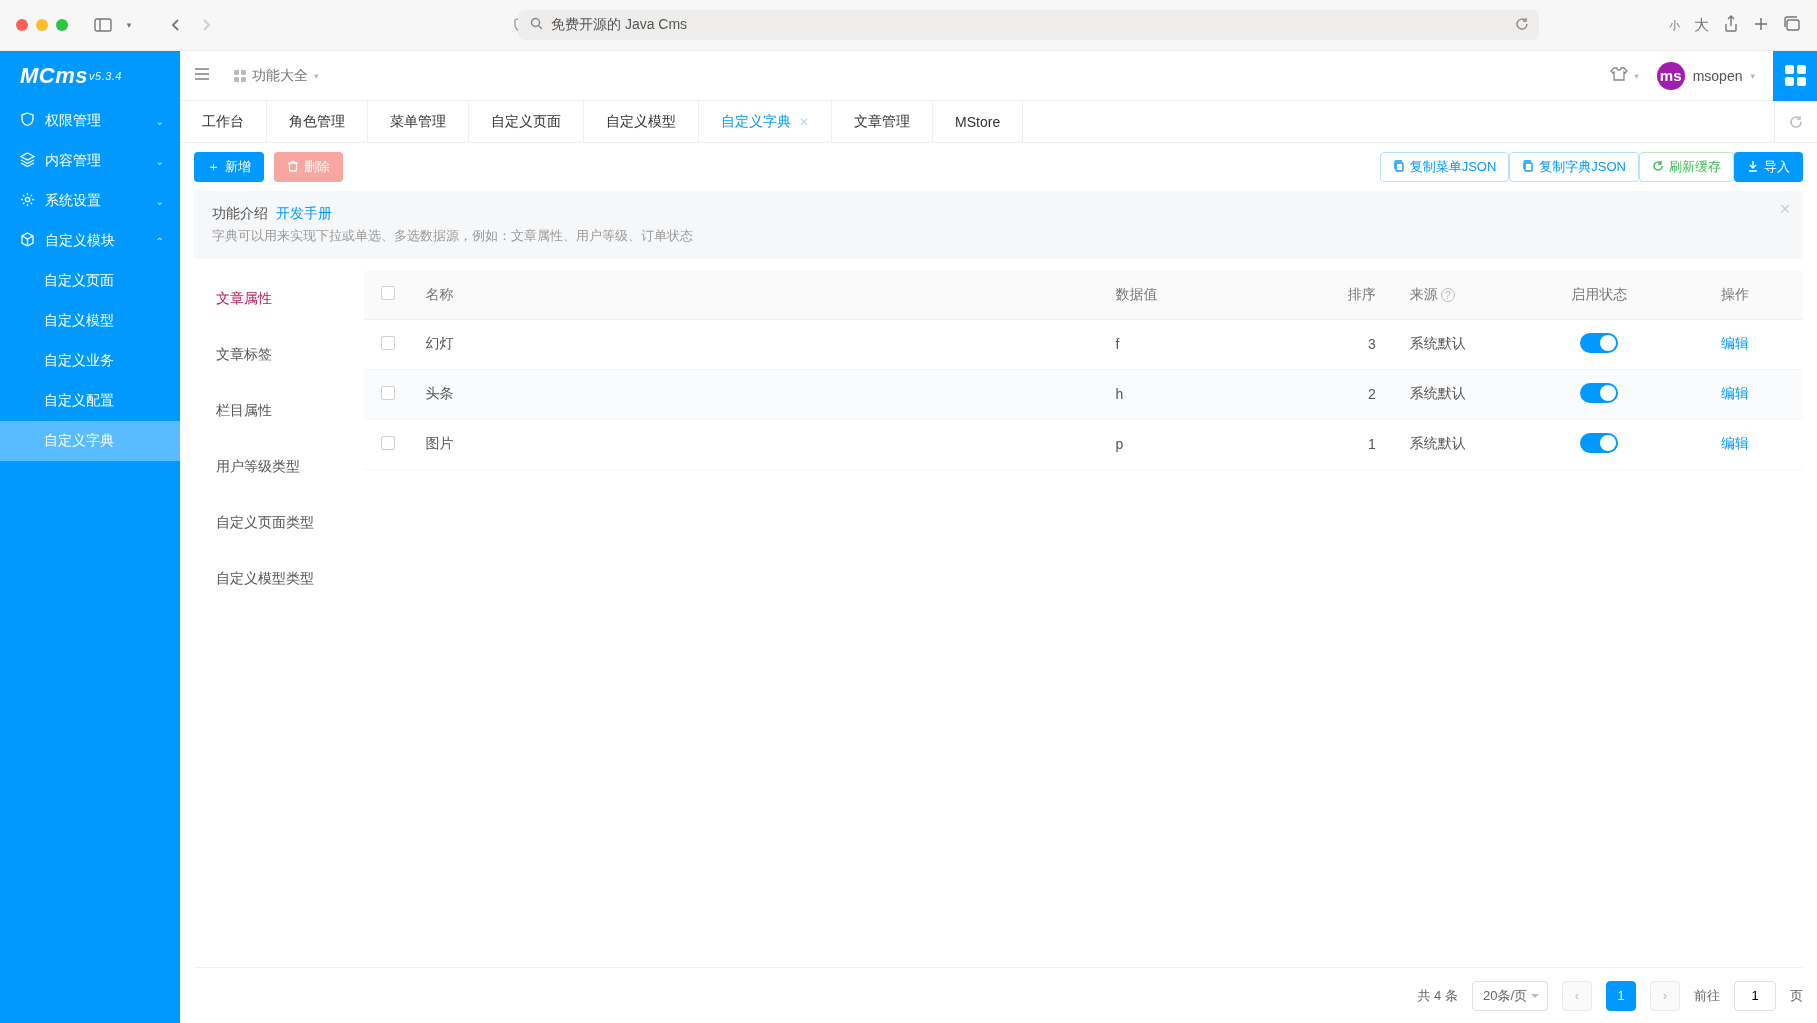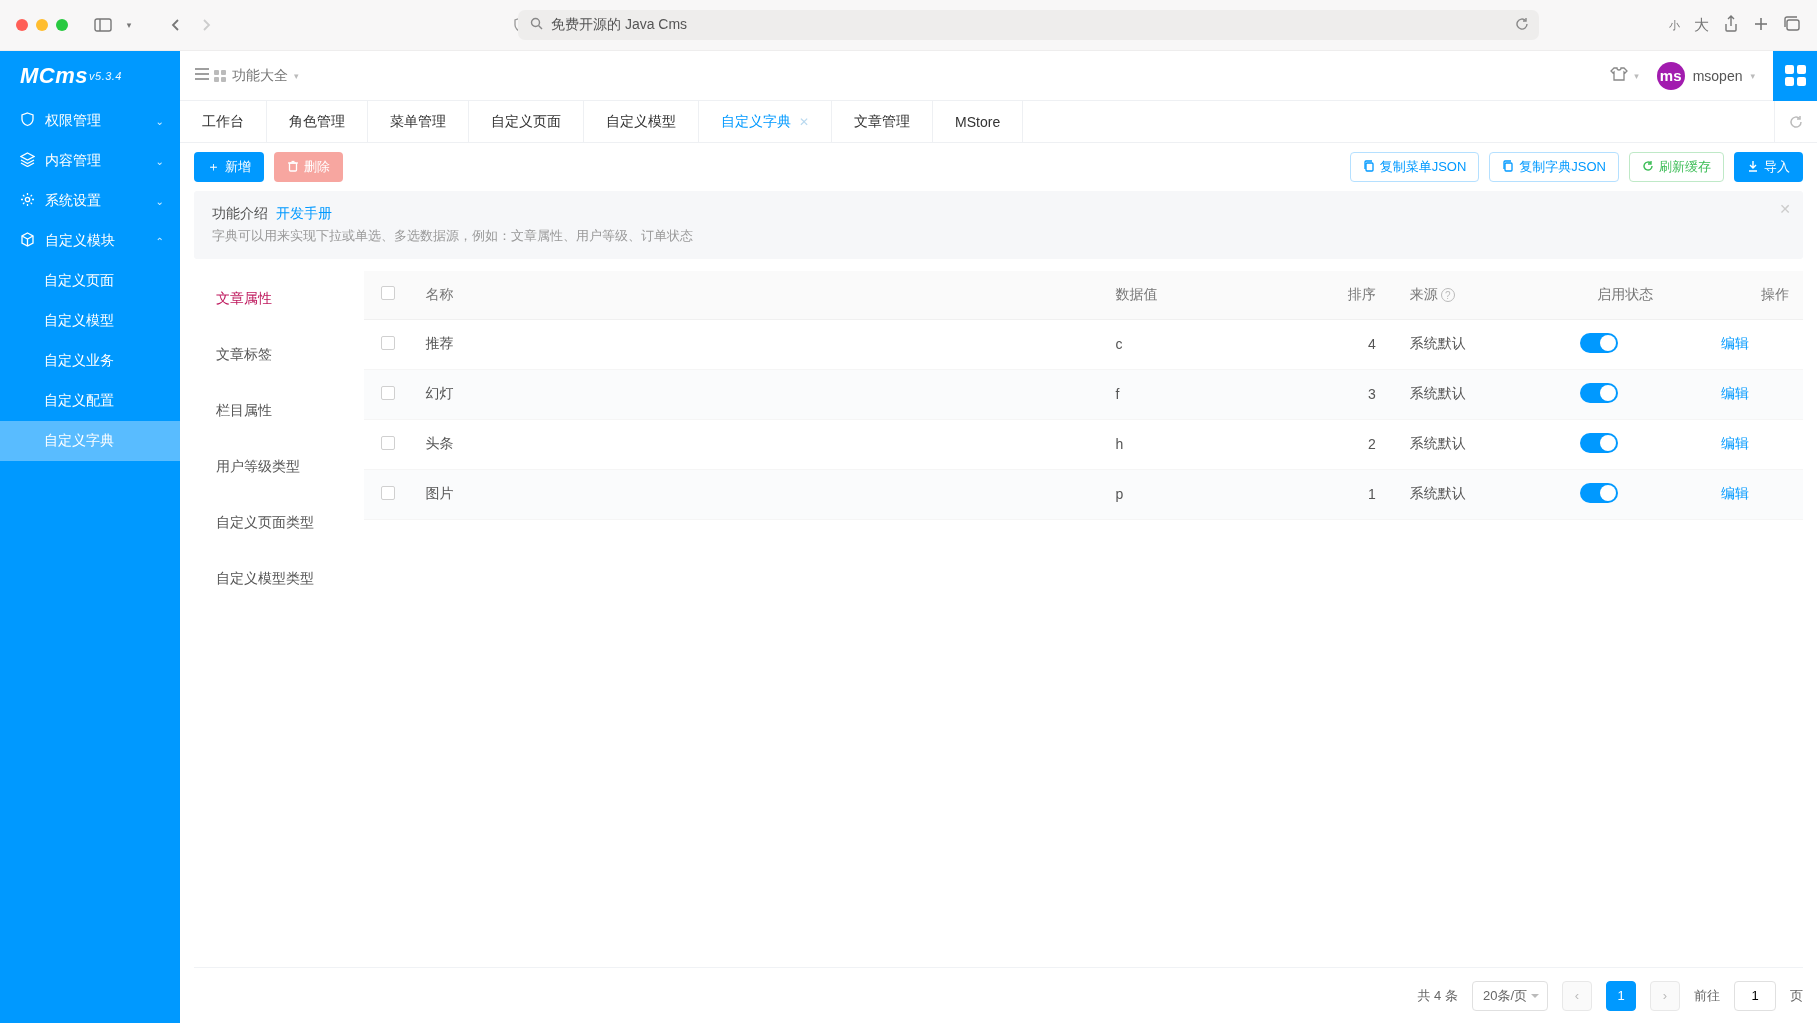--- a/index.html
+++ b/index.html
@@ -27,21 +27,21 @@
 .logo .ver{font-size:11px;font-weight:400;margin-left:1px;opacity:.95}
 .nav-item{height:40px;display:flex;align-items:center;padding:0 20px;font-size:14px;cursor:pointer;gap:10px;position:relative}
 .nav-item .chev{position:absolute;right:16px;font-size:10px;opacity:.85}
 .sub-item{height:40px;display:flex;align-items:center;padding-left:44px;font-size:14px;cursor:pointer}
 .sub-item.active{background:rgba(255,255,255,.35)}
 
 
 .main{flex:1;display:flex;flex-direction:column;min-width:0}
 
 
-.topbar{height:50px;border-bottom:1px solid #eef0f3;display:flex;align-items:center;padding:0 14px;}
+.topbar{height:50px;border-bottom:1px solid #eef0f3;display:flex;align-items:center;padding:0 14px;gap:20px}
 .hamb{width:20px;color:#888;cursor:pointer}
 .quanbu{display:flex;align-items:center;gap:6px;color:#777;font-size:14px}
 .quanbu .grid9{display:inline-grid;grid-template-columns:repeat(2,5px);grid-auto-rows:5px;gap:2px}
 .quanbu .grid9 span{background:#bbb;border-radius:1px}
 .topbar-right{margin-left:auto;display:flex;align-items:center;gap:18px}
 .shirt{color:#888}
 .user{display:flex;align-items:center;gap:8px;color:#555}
 .avatar{width:28px;height:28px;border-radius:50%;background:#a21caf;color:#fff;display:flex;align-items:center;justify-content:center;font-size:15px;font-weight:600}
 .apps-btn{width:44px;height:50px;margin-right:-14px;background:#0099ff;display:flex;align-items:center;justify-content:center}
 .apps-btn .g4{display:grid;grid-template-columns:repeat(2,9px);grid-auto-rows:9px;gap:3px}
@@ -54,21 +54,21 @@
 .tab .x{color:#b9d9ef;font-size:12px}
 .tabs-right{margin-left:auto;display:flex;align-items:center;padding:0 14px;color:#bbb;border-left:1px solid #eef0f3}
 
 
 .toolbar{height:48px;padding:0 14px;display:flex;align-items:center;gap:10px}
 .btn{height:30px;border-radius:4px;display:inline-flex;align-items:center;padding:0 12px;font-size:13px;cursor:pointer;gap:5px;border:1px solid transparent}
 .btn.primary{background:#0099ff;color:#fff}
 .btn.danger{background:#f7a6a0;color:#fff}
 .btn.ghost-blue{border:1px solid #b5e0ff;color:#0099ff;background:#fff}
 .btn.ghost-green{border:1px solid #bfe9c7;color:#3cbd56;background:#fff}
-.toolbar .right{margin-left:auto;display:flex;gap:10px}
+.toolbar .right{margin-left:auto;display:flex;gap:0}
 .ic{font-style:normal}
 
 
 .banner{margin:0 14px;background:#f6f7f9;border-radius:3px;padding:14px 18px;position:relative;color:#555;font-size:14px}
 .banner a{color:#0099ff;text-decoration:none;margin-left:4px}
 .banner .sub{color:#999;font-size:13px;margin-top:4px}
 .banner .close{position:absolute;right:12px;top:10px;color:#ccc;cursor:pointer}
 
 
 .content{flex:1;margin:12px 14px 0;display:flex;min-height:0}
@@ -93,21 +93,21 @@
 
 
 .footer{height:56px;border-top:1px solid #f0f2f5;margin:0 14px;display:flex;align-items:center;justify-content:flex-end;gap:14px;font-size:13px;color:#666}
 .pg-sel{height:30px;border:1px solid #e0e0e0;border-radius:4px;padding:0 20px 0 10px;display:flex;align-items:center;position:relative;background:#fff}
 .pg-sel::after{content:"";position:absolute;right:8px;top:12px;border:4px solid transparent;border-top-color:#bbb}
 .pg-btn{width:30px;height:30px;border:1px solid #e8e8e8;border-radius:4px;display:flex;align-items:center;justify-content:center;color:#bbb;background:#fafafa}
 .pg-btn.cur{background:#0099ff;color:#fff;border-color:#0099ff}
 .pg-input{width:42px;height:30px;border:1px solid #e0e0e0;border-radius:4px;text-align:center;font-size:13px}
 
 th.col-sort, th.col-act, th.col-enable { text-align: right; }
-th.col-enable, th.col-act { text-align:right; }
+th.col-enable, th.col-act { text-align:center; }
 td.col-sort{ text-align:right }
 </style>
 </head>
 <body>
 
 <div class="chrome">
   <div class="traffic">
     <span class="dot red"></span>
     <span class="dot yel"></span>
     <span class="dot grn"></span>
@@ -363,29 +363,20 @@
             <th class="chk"><input type="checkbox" style=""></th>
             <th style="width:610px">名称</th>
             <th style="width:170px">数据值</th>
             <th class="col-sort" style="width:90px">排序</th>
             <th style="width:120px"><span>来源</span><span class="help-ic">?</span></th>
             <th class="col-enable" style="width:120px">启用状态</th>
             <th class="col-act" style="width:120px">操作</th>
           </tr>
             </thead>
           <tbody id="tbody">
-              <tr>
-                <td class="chk"><input type="checkbox" style=""></td>
-  <td>推荐</td>
-  <td>c</td>
-  <td class="col-sort">4</td>
-  <td>系统默认</td>
-  <td class="col-enable"><span class="switch"></span></td>
-  <td class="col-act"><span class="link">编辑</span></td>
-              </tr>
               <tr>
                 <td class="chk"><input type="checkbox" style=""></td>
   <td>幻灯</td>
   <td>f</td>
   <td class="col-sort">3</td>
   <td>系统默认</td>
   <td class="col-enable"><span class="switch"></span></td>
   <td class="col-act"><span class="link">编辑</span></td>
               </tr>
               <tr>

